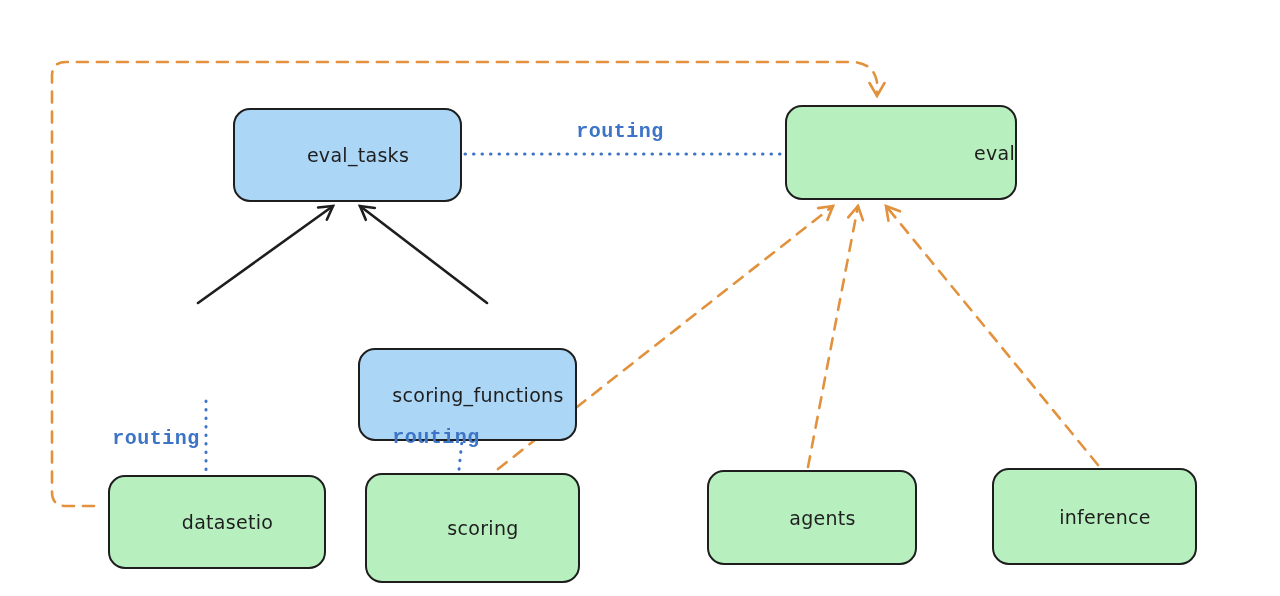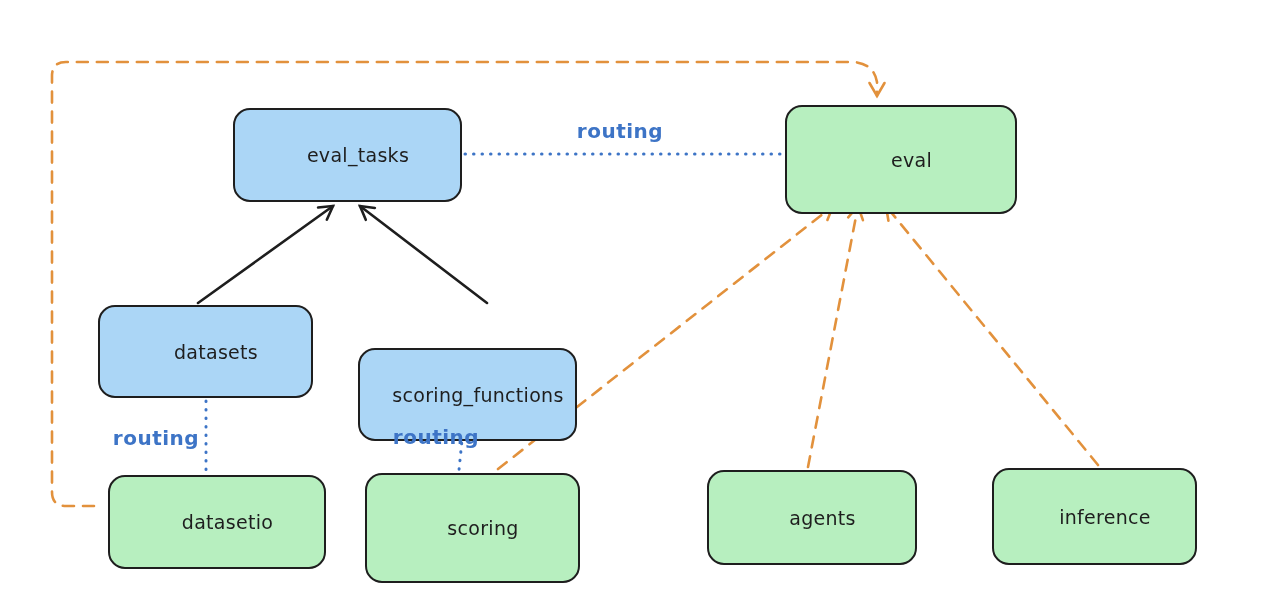--- a/index.html
+++ b/index.html
@@ -44,20 +44,21 @@
   .node-blue{background:var(--blue-fill);}
   .node-green{background:var(--green-fill);}
   .edge-label{
     position:absolute;
     transform:translate(-50%,-50%);
     color:var(--blue-line);
     font-size:20px;
     font-weight:bold;
     letter-spacing:0.5px;
     white-space:nowrap;
+    font-family:Liberation Mono, monospace;
   }
   .e-black{stroke:var(--stroke);stroke-width:2.6;fill:none;stroke-linecap:round;}
   .e-blue{stroke:var(--blue-line);stroke-width:3;fill:none;stroke-linecap:round;stroke-dasharray:0.5 8;}
   .e-orange{stroke:var(--orange);stroke-width:2.6;fill:none;stroke-linecap:round;stroke-dasharray:11 9;}
 </style>
 </head>
 <body>
 
 <div class="canvas">
 
@@ -81,27 +82,24 @@
     <line class="e-orange" x1="498" y1="469" x2="833" y2="206" marker-end="url(#mk-orange)"></line>
     <line class="e-orange" x1="808" y1="467" x2="858" y2="206" marker-end="url(#mk-orange)"></line>
     <line class="e-orange" x1="1098" y1="465" x2="886" y2="206" marker-end="url(#mk-orange)"></line>
     <path class="e-orange" d="M94,506 L66,506 Q52,506 52,492 L52,76 Q52,62 66,62 L854,62 Q874,64 877,82 L877,96" marker-end="url(#mk-orange)"></path>
   </svg>
 
   <div class="node node-blue" style="left:233px;top:108px;width:229px;height:94px;">
     <span>eval_tasks</span>
   </div>
 
-  <div class="node node-green" style="left:785px;top:105px;width:232px;height:109px;">
+  <div class="node node-green" style="left:785px;top:105px;width:232px;height:95px;justify-content:flex-end;">
     <span>eval</span>
   </div>
 
-  <div class="node node-blue" style="left:98px;top:305px;width:215px;height:93px;">
-    <span>datasets</span>
-  </div>
 
   <div class="node node-blue" style="left:358px;top:305px;width:219px;height:93px;margin-top:43px;">
     <span>scoring_functions</span>
   </div>
 
   <div class="node node-green" style="left:94px;top:475px;width:218px;height:94px;margin-left:14px;">
     <span>datasetio</span>
   </div>
 
   <div class="node node-green" style="left:365px;top:473px;width:215px;height:110px;">

